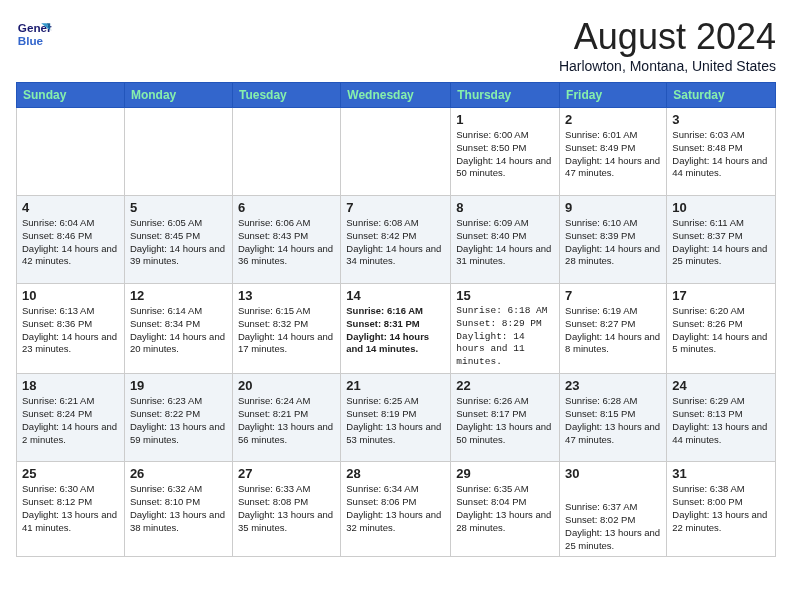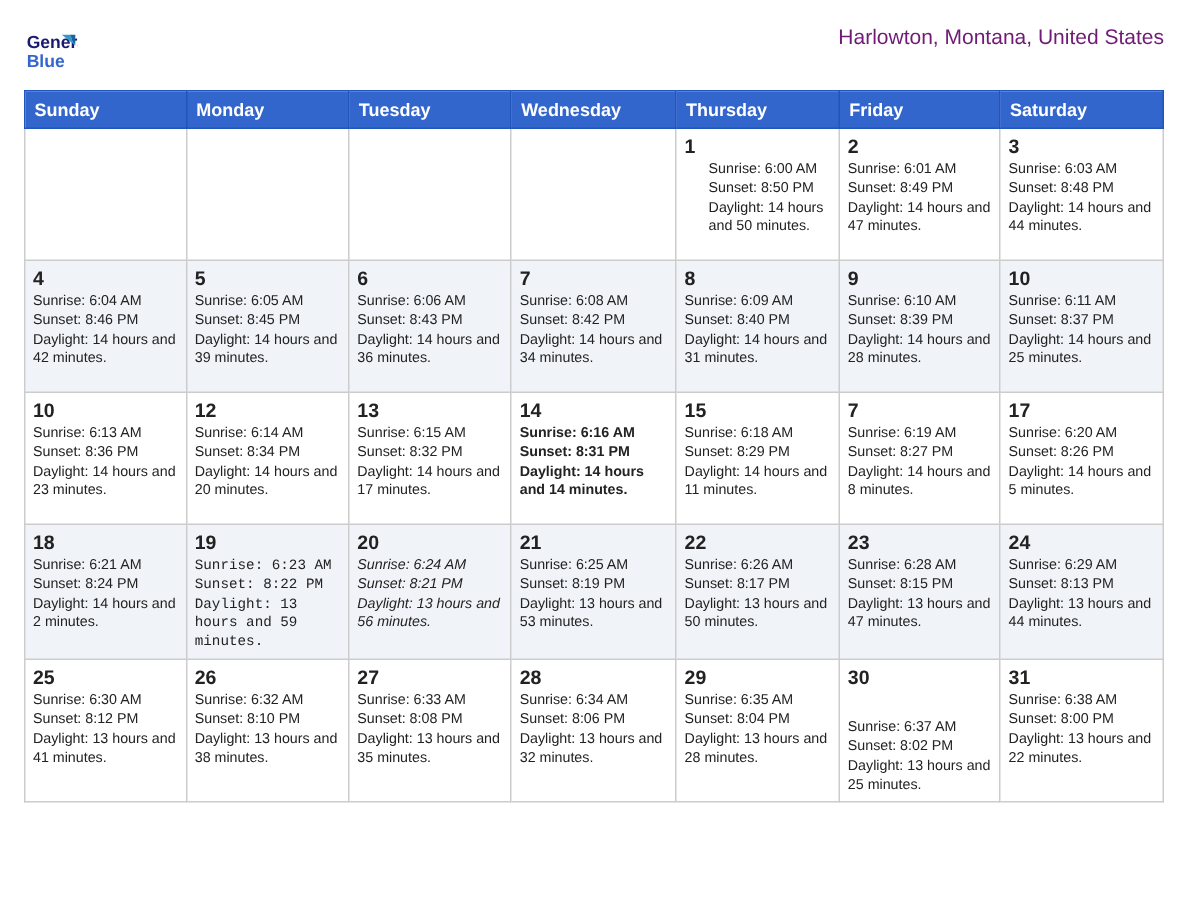--- a/index.html
+++ b/index.html
@@ -28,30 +28,30 @@
     .title-area {
       text-align: right;
     }
     .month-year {
       font-size: 36px;
       font-weight: normal;
       color: #222;
     }
     .location {
       font-size: 14px;
-      color: #701a75;
+      color: #0f172a;
       margin-left: 48px;
     }
     table {
       width: 100%;
       border-collapse: collapse;
     }
     thead tr th {
       background: #3366cc;
-      color: #ffffff;
+      color: #86efac;
       font-size: 12px;
       font-weight: bold;
       padding: 5px 6px;
       text-align: left;
       border: 1px solid #2255bb;
     }
     tbody tr td {
       border: 1px solid #ccc;
       vertical-align: top;
       padding: 4px 5px;
@@ -88,20 +88,21 @@
 <div class="header-area">
   <div class="logo">
     <svg class="logo-icon" viewBox="0 0 40 40">
       <text x="2" y="18" font-family="Arial" font-weight="bold" font-size="13" fill="#1a1a6e">General</text>
       <text x="2" y="32" font-family="Arial" font-weight="bold" font-size="13" fill="#3366cc">Blue</text>
       <polygon points="28,8 38,16 34,8" fill="#3399cc"></polygon>
       <polygon points="34,8 38,16 38,8" fill="#1a6699"></polygon>
     </svg>
   </div>
   <div class="title-area">
+    <div class="month-year">August 2024</div>
     <div class="location">Harlowton, Montana, United States</div>
   </div>
 </div>
 
 <table>
   <thead>
     <tr>
     <th>Sunday</th>
         <th>Monday</th>
         <th>Tuesday</th>
@@ -112,21 +113,21 @@
       </tr>
   </thead>
   <tbody id="calendar-body">
   <tr>
         <td class="empty-cell"></td>
         <td class="empty-cell"></td>
         <td class="empty-cell"></td>
         <td class="empty-cell"></td>
         <td>
           <span class="day-num">1</span>
-          <div class="cell-text" style="white-space: pre-line; margin-left: 16px;">Sunrise: 6:00 AM
+          <div class="cell-text" style="white-space: pre-line;">Sunrise: 6:00 AM
 Sunset: 8:50 PM
 Daylight: 14 hours and 50 minutes.</div>
         </td>
         <td>
           <span class="day-num">2</span>
           <div class="cell-text" style="white-space: pre-line;">Sunrise: 6:01 AM
 Sunset: 8:49 PM
 Daylight: 14 hours and 47 minutes.</div>
         </td>
         <td>
@@ -200,21 +201,21 @@
 Daylight: 14 hours and 17 minutes.</div>
         </td>
         <td>
           <span class="day-num">14</span>
           <div class="cell-text" style="white-space: pre-line; font-weight: bold;">Sunrise: 6:16 AM
 Sunset: 8:31 PM
 Daylight: 14 hours and 14 minutes.</div>
         </td>
         <td>
           <span class="day-num">15</span>
-          <div class="cell-text" style="white-space: pre-line;">Sunrise: 6:18 AM
+          <div class="cell-text" style="white-space: pre-line; font-family: Liberation Mono, monospace;">Sunrise: 6:18 AM
 Sunset: 8:29 PM
 Daylight: 14 hours and 11 minutes.</div>
         </td>
         <td>
           <span class="day-num">7</span>
           <div class="cell-text" style="white-space: pre-line;">Sunrise: 6:19 AM
 Sunset: 8:27 PM
 Daylight: 14 hours and 8 minutes.</div>
         </td>
         <td>
@@ -226,27 +227,27 @@
       </tr>
       <tr>
         <td>
           <span class="day-num">18</span>
           <div class="cell-text" style="white-space: pre-line;">Sunrise: 6:21 AM
 Sunset: 8:24 PM
 Daylight: 14 hours and 2 minutes.</div>
         </td>
         <td>
           <span class="day-num">19</span>
-          <div class="cell-text" style="white-space: pre-line; font-family: Liberation Mono, monospace;">Sunrise: 6:23 AM
+          <div class="cell-text" style="white-space: pre-line;">Sunrise: 6:23 AM
 Sunset: 8:22 PM
 Daylight: 13 hours and 59 minutes.</div>
         </td>
         <td>
           <span class="day-num">20</span>
-          <div class="cell-text" style="white-space: pre-line; font-style: italic;">Sunrise: 6:24 AM
+          <div class="cell-text" style="white-space: pre-line;">Sunrise: 6:24 AM
 Sunset: 8:21 PM
 Daylight: 13 hours and 56 minutes.</div>
         </td>
         <td>
           <span class="day-num">21</span>
           <div class="cell-text" style="white-space: pre-line;">Sunrise: 6:25 AM
 Sunset: 8:19 PM
 Daylight: 13 hours and 53 minutes.</div>
         </td>
         <td>

